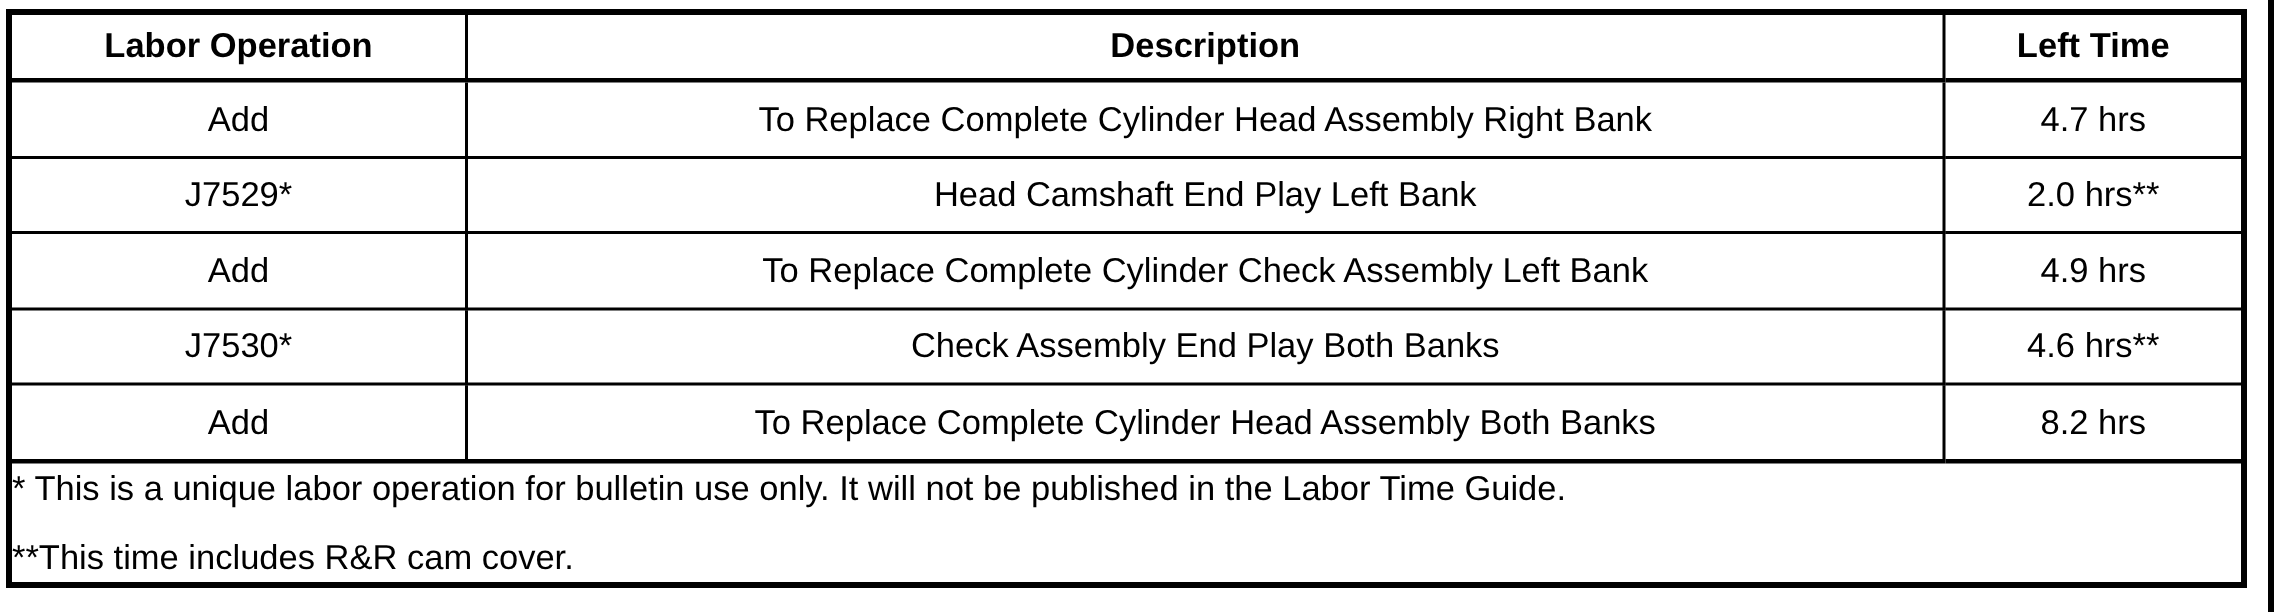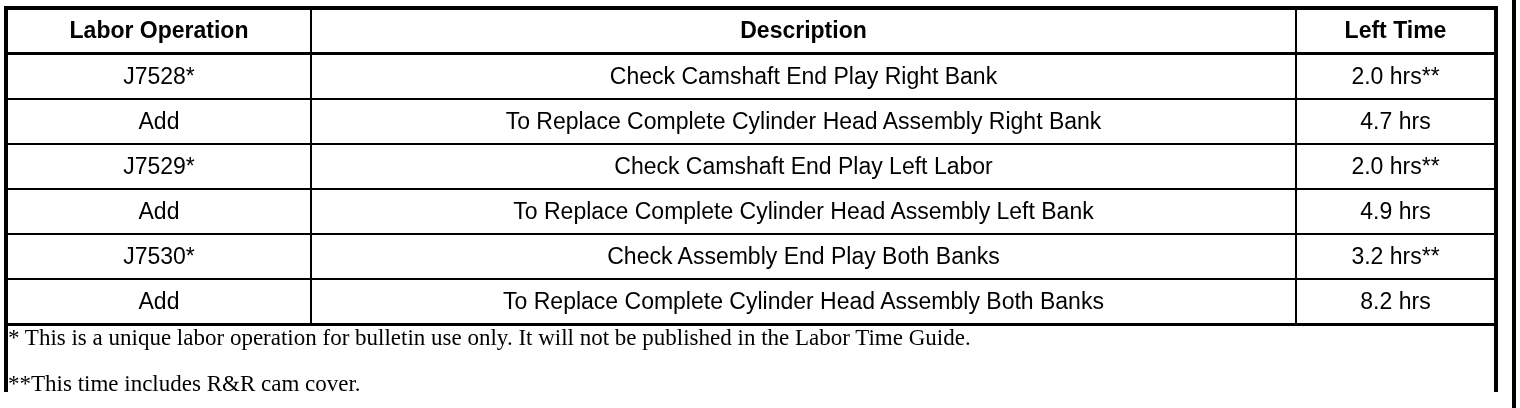--- a/index.html
+++ b/index.html
@@ -86,21 +86,20 @@
     text-align: left;
     vertical-align: top;
     padding: 6px 0 0 6px;
     height: 88px;
   }
   .footnote-line {
     font-size: 23px;
     line-height: 1.05;
     white-space: nowrap;
     text-align: left;
-    font-family: Liberation Serif, serif;
   }
   .footnote-gap {
     height: 22px;
   }
 </style>
 </head>
 <body>
 
 <div id="page">
 
@@ -115,43 +114,38 @@
       </colgroup>
       <thead>
         <tr>
           <th>Labor Operation</th>
           <th>Description</th>
           <th>Left Time</th>
         </tr>
       </thead>
       <tbody>
         <tr>
-          <td>J7528*</td>
-          <td>Check Camshaft End Play Right Bank</td>
-          <td>2.0 hrs**</td>
-        </tr>
-        <tr>
           <td>Add</td>
           <td>To Replace Complete Cylinder Head Assembly Right Bank</td>
           <td>4.7 hrs</td>
         </tr>
         <tr>
           <td>J7529*</td>
-          <td>Check Camshaft End Play Left Labor</td>
+          <td>Head Camshaft End Play Left Bank</td>
           <td>2.0 hrs**</td>
         </tr>
         <tr>
           <td>Add</td>
-          <td>To Replace Complete Cylinder Head Assembly Left Bank</td>
+          <td>To Replace Complete Cylinder Check Assembly Left Bank</td>
           <td>4.9 hrs</td>
         </tr>
         <tr>
           <td>J7530*</td>
           <td>Check Assembly End Play Both Banks</td>
-          <td>3.2 hrs**</td>
+          <td>4.6 hrs**</td>
         </tr>
         <tr class="row-last">
           <td>Add</td>
           <td>To Replace Complete Cylinder Head Assembly Both Banks</td>
           <td>8.2 hrs</td>
         </tr>
         <tr>
           <td class="footnotes-cell" colspan="3">
             <div class="footnote-line">* This is a unique labor operation for bulletin use only. It will not be published in the Labor Time Guide.</div>
             <div class="footnote-gap"></div>

